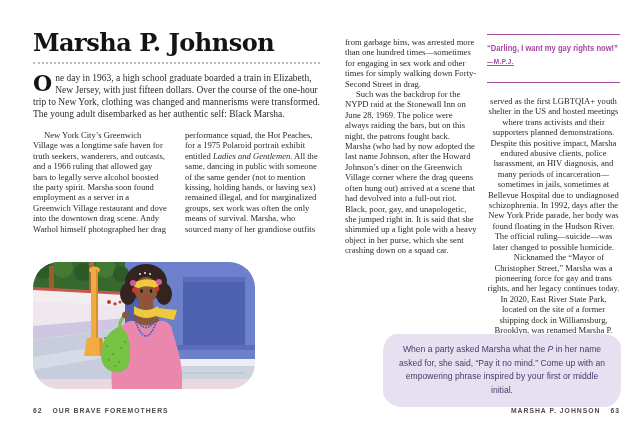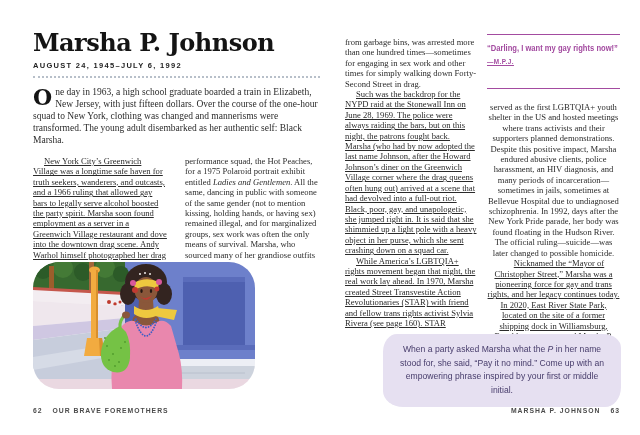--- a/index.html
+++ b/index.html
@@ -22,34 +22,34 @@
   }
   .dotted-rule{margin-top:6px;border-top:2px dotted #b7bfc9;height:0;}
   .intro{margin-top:8px;font-size:9.5px;line-height:12.1px;color:#2b2b2b;}
   .dropcap{
     float:left;font-family:"DejaVu Serif", serif;font-weight:bold;
     font-size:22px;line-height:20px;margin:1px 3px 0 0;color:#141414;
   }
   .cols{margin-top:7px;display:flex;gap:17px;}
   .col{width:135px;font-size:8.6px;line-height:10.4px;}
   .col p{margin:0;}
-  .indent{text-indent:11px;text-decoration:underline;}
+  .indent{text-indent:11px;}
 
   
   #illustration-frame{left:33px;top:262px;width:222px;height:127px;border-radius:26px;overflow:hidden;}
   #illustration-frame svg{display:block;}
 
   
   #right-col1{left:345px;top:37px;width:132px;font-size:8.6px;line-height:10.4px;}
   #right-col1 p, #right-col2-body p{margin:0;}
   #right-col2{left:487px;top:34px;width:133px;}
   .quote-block{
     border-top:1px solid var(--accent-purple,#a34ba0);
     border-bottom:1px solid var(--accent-purple,#a34ba0);
-    padding:7px 0 22px 0;
+    padding:7px 0 16px 0;
   }
   .quote-text{
     font-family:"Liberation Sans", sans-serif;font-weight:bold;
     font-size:9.5px;line-height:11px;color:var(--accent-purple,#a34ba0);
     transform:scaleX(0.8);transform-origin:0 50%;width:125%;white-space:nowrap;
   }
   .quote-attr{
     margin-top:4px;font-family:"Liberation Sans", sans-serif;font-weight:bold;
     font-size:7.5px;color:var(--accent-purple,#a34ba0);
     text-decoration:underline;letter-spacing:0.5px;
@@ -73,23 +73,22 @@
   }
   #footer-left{left:33px;}
   #footer-right{right:20px;text-align:right;}
   .pagenum-gap{display:inline-block;width:10px;}
 </style>
 </head>
 <body>
 
 <div id="left-page" class="abs">
   <h1 class="title">Marsha P. Johnson</h1>
-  <div class="dates">AUGUST 24, 1945–JULY 6, 1992</div>
   <div class="dotted-rule"></div>
-  <p class="intro"><span class="dropcap">O</span><span>ne day in 1963, a high school graduate boarded a train in Elizabeth, New Jersey, with just fifteen dollars. Over the course of the one-hour squad to New York, clothing was changed and mannerisms were transformed. The young adult disembarked as her authentic self: Black Marsha.</span></p>
+  <p class="intro"><span class="dropcap">O</span><span>ne day in 1963, a high school graduate boarded a train in Elizabeth, New Jersey, with just fifteen dollars. Over the course of the one-hour trip to New York, clothing was changed and mannerisms were transformed. The young adult disembarked as her authentic self: Black Marsha.</span></p>
   <div class="cols">
     <div class="col">
       <p class="indent">New York City’s Greenwich Village was a longtime safe haven for truth seekers, wanderers, and outcasts, and a 1966 ruling that allowed gay bars to legally serve alcohol boosted the party spirit. Marsha soon found employment as a server in a Greenwich Village restaurant and dove into the downtown drag scene. Andy Warhol himself photographed her drag</p>
     </div>
     <div class="col">
       <p><span>performance squad, the Hot Peaches, for a 1975 Polaroid portrait exhibit entitled </span><em>Ladies and Gentlemen</em><span>. All the same, dancing in public with someone of the same gender (not to mention kissing, holding hands, or having sex) remained illegal, and for marginalized groups, sex work was often the only means of survival. Marsha, who sourced many of her grandiose outfits</span></p>
     </div>
   </div>
 </div>
 
@@ -186,36 +185,35 @@
           <ellipse cx="93" cy="53" rx="4" ry="3.5" fill="#8a573a"></ellipse>
         </g>
       </g>
     </g>
   </svg>
 </div>
 
 <div id="right-col1" class="abs">
   <p>from garbage bins, was arrested more than one hundred times—sometimes for engaging in sex work and other times for simply walking down Forty-Second Street in drag.</p>
   <p class="indent">Such was the backdrop for the NYPD raid at the Stonewall Inn on June 28, 1969. The police were always raiding the bars, but on this night, the patrons fought back. Marsha (who had by now adopted the last name Johnson, after the Howard Johnson’s diner on the Greenwich Village corner where the drag queens often hung out) arrived at a scene that had devolved into a full-out riot. Black, poor, gay, and unapologetic, she jumped right in. It is said that she shimmied up a light pole with a heavy object in her purse, which she sent crashing down on a squad car.</p>
-  <p class="indent">While America’s LGBTQIA+ rights movement began that night, the real work lay ahead. In 1970, Marsha created Street Transvestite Action Revolutionaries (STAR) with friend and fellow trans rights activist Sylvia Rivera (see page 160). STAR</p>
 </div>
 
 <div id="right-col2" class="abs">
   <div class="quote-block">
     <div class="quote-text">“Darling, I want my gay rights now!”</div>
     <div class="quote-attr">—M.P.J.</div>
   </div>
   <div id="right-col2-body">
     <p>served as the first LGBTQIA+ youth shelter in the US and hosted meetings where trans activists and their supporters planned demonstrations. Despite this positive impact, Marsha endured abusive clients, police harassment, an HIV diagnosis, and many periods of incarceration—sometimes in jails, sometimes at Bellevue Hospital due to undiagnosed schizophrenia. In 1992, days after the New York Pride parade, her body was found floating in the Hudson River. The official ruling—suicide—was later changed to possible homicide.</p>
     <p class="indent">Nicknamed the “Mayor of Christopher Street,” Marsha was a pioneering force for gay and trans rights, and her legacy continues today. In 2020, East River State Park, located on the site of a former shipping dock in Williamsburg, Brooklyn, was renamed Marsha P. Johnson State Park.</p>
   </div>
 </div>
 
 <div id="callout" class="abs">
-  <span>When a party asked Marsha what the </span><em>P</em><span> in her name stood for, she said, “Pay it no mind.” Come up with an empowering phrase inspired by your first or middle initial.</span>
+  <span>When a party asked Marsha what the </span><em>P</em><span> in her name asked for, she said, “Pay it no mind.” Come up with an empowering phrase inspired by your first or middle initial.</span>
 </div>
 
 <div id="footer-left" class="abs footer">
   <span>62</span><span class="pagenum-gap"></span><span>OUR BRAVE FOREMOTHERS</span>
 </div>
 <div id="footer-right" class="abs footer">
   <span>MARSHA P. JOHNSON</span><span class="pagenum-gap"></span><span>63</span>
 </div>
 
 </body></html>

